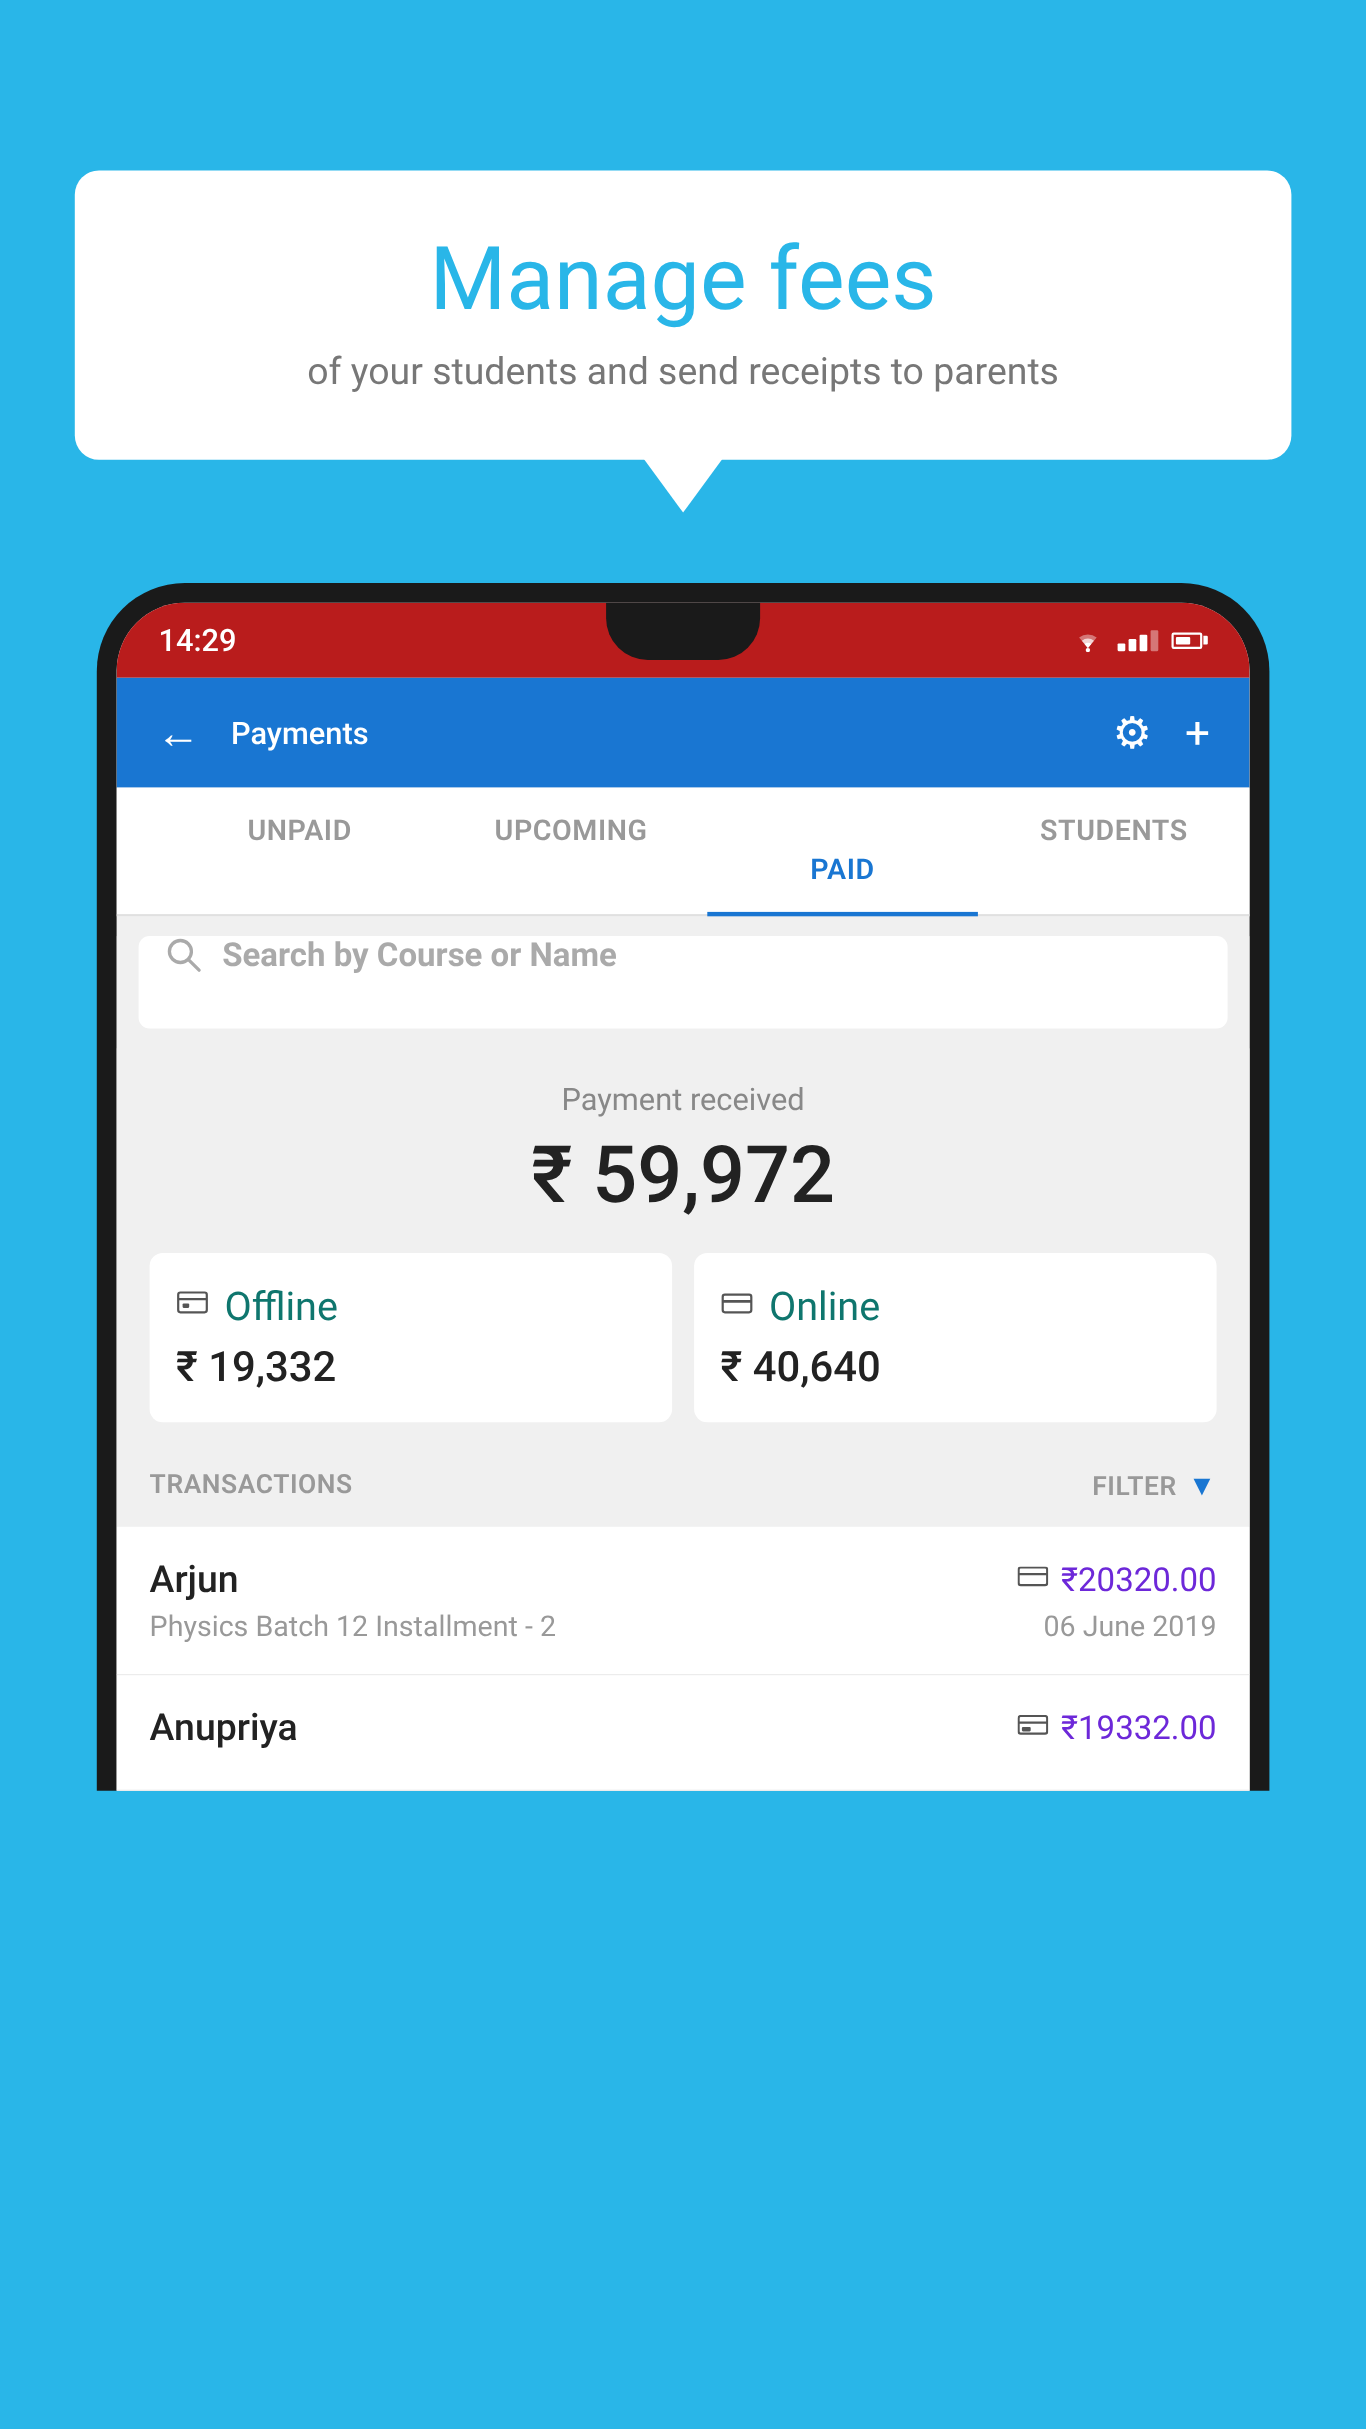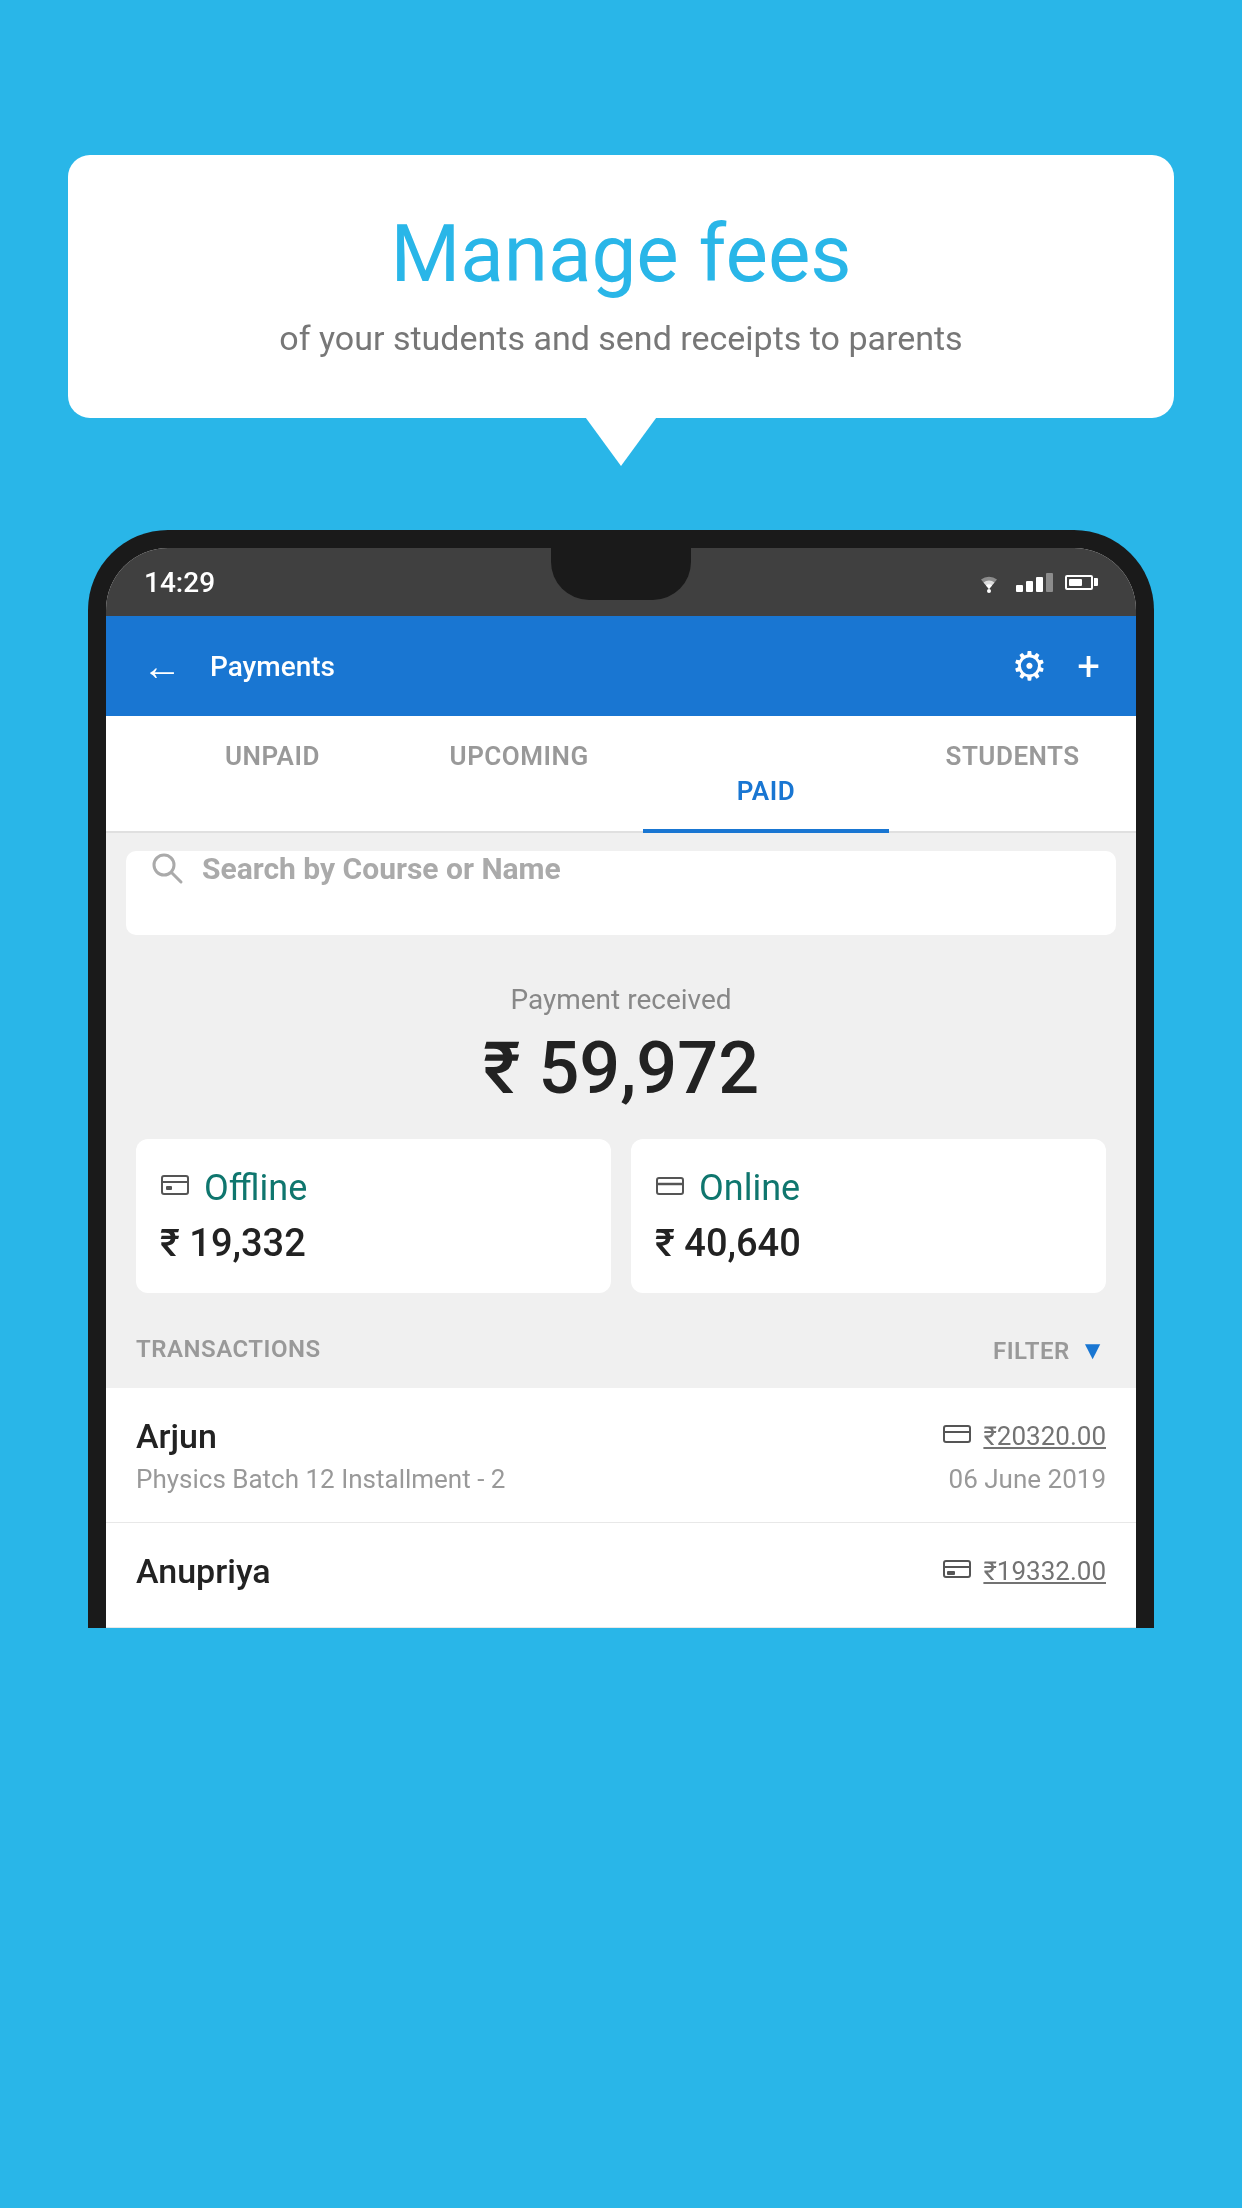--- a/index.html
+++ b/index.html
@@ -67,21 +67,21 @@
       position: relative;
     }
     .phone-inner {
       background: #f0f0f0;
       border-radius: 62px 62px 0 0;
       overflow: hidden;
     }
 
     
     .status-bar {
-      background: #404040;
+      background: #b91c1c;
       height: 68px;
       display: flex;
       align-items: center;
       justify-content: space-between;
       padding: 0 38px;
       position: relative;
     }
     .status-time {
       color: white;
       font-size: 28px;
@@ -289,24 +289,23 @@
     .transaction-amount-row {
       display: flex;
       align-items: center;
       gap: 12px;
     }
     .transaction-type-icon {
       font-size: 26px;
       color: #555;
     }
     .transaction-amount {
-      font-size: 26px;
-      color: #737373;
+      font-size: 30px;
+      color: #6d28d9;
       font-weight: 400;
-      text-decoration: underline;
     }
     .transaction-bottom {
       display: flex;
       justify-content: space-between;
     }
     .transaction-desc {
       font-size: 26px;
       color: #999;
     }
     .transaction-date {

